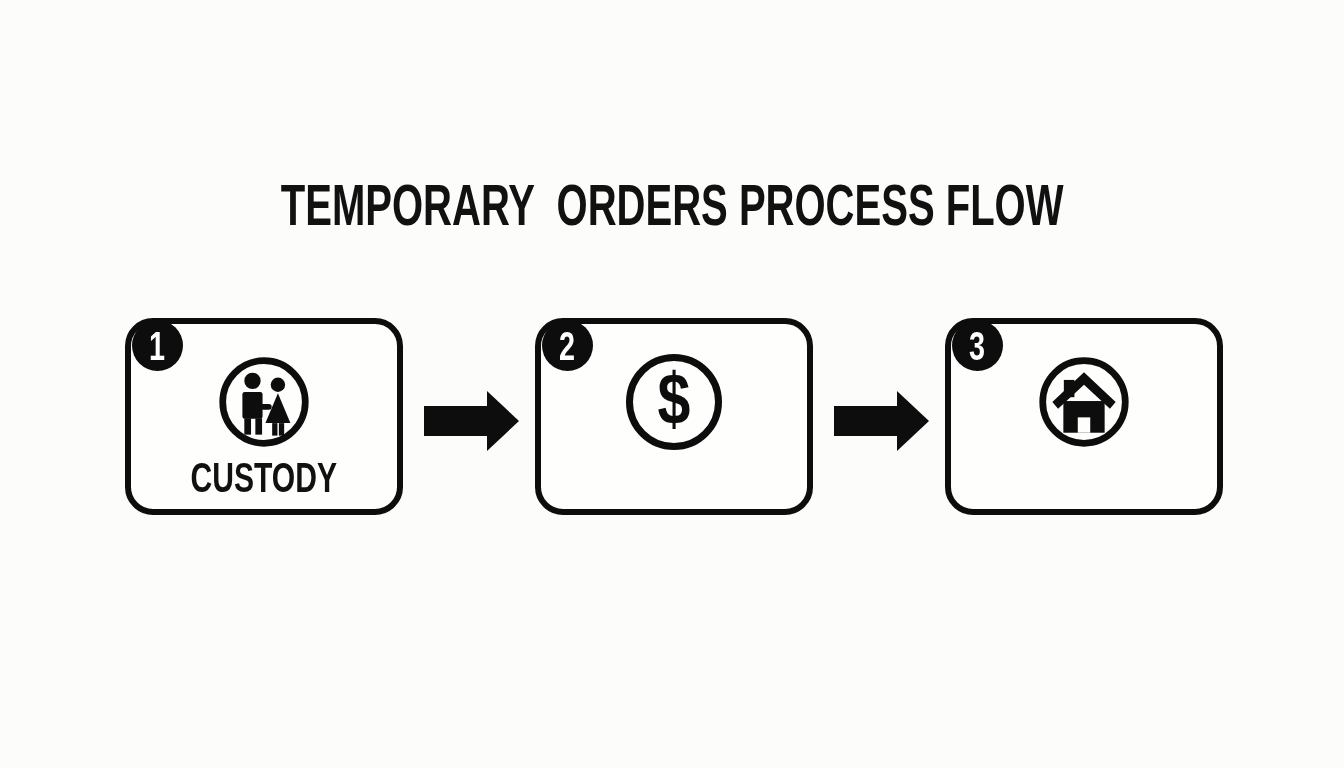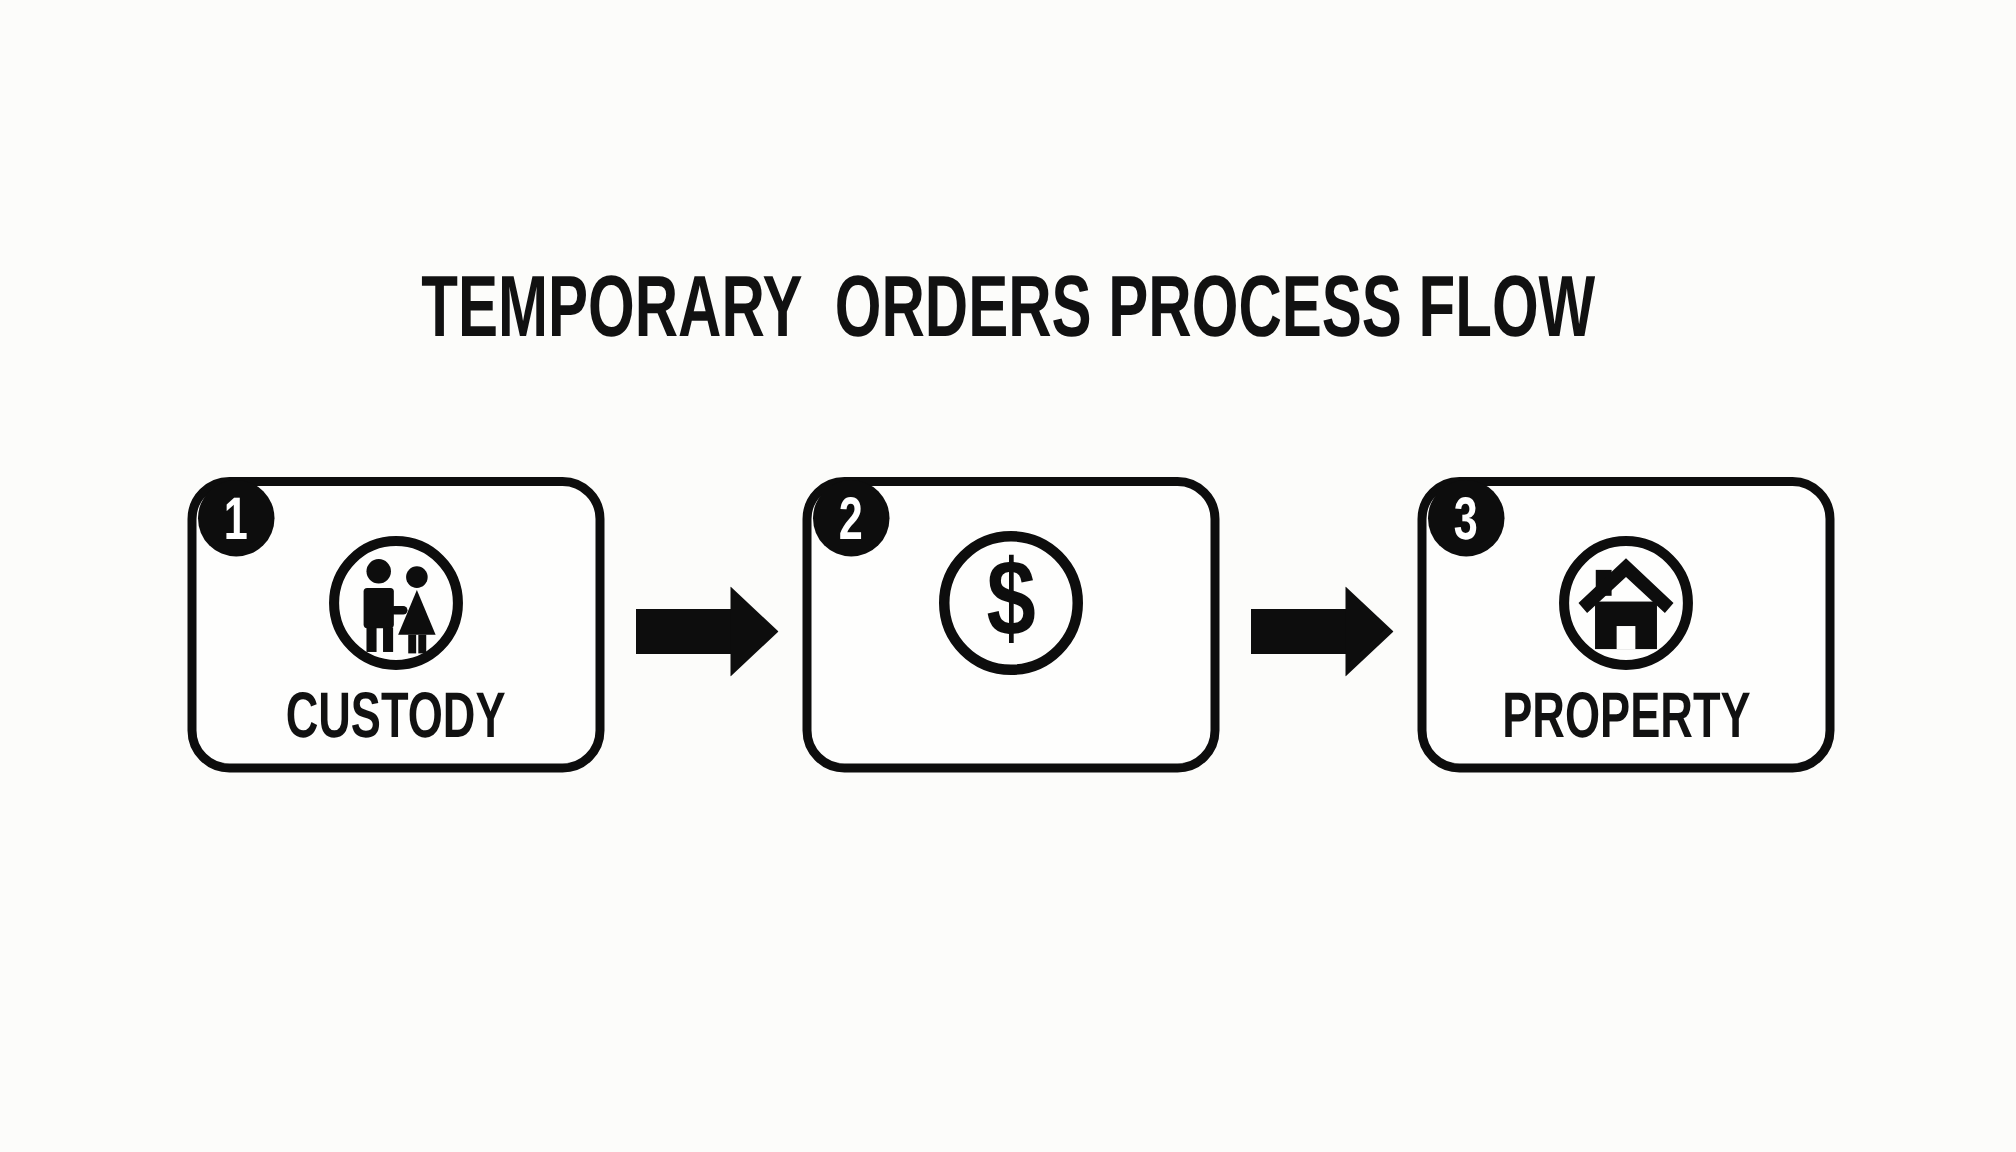--- a/index.html
+++ b/index.html
@@ -186,16 +186,15 @@
     </div>
     <div class="icon-wrap">
       <svg viewBox="0 0 100 100" aria-hidden="true">
         <circle cx="50" cy="50" r="43" fill="none" stroke="#0d0d0d" stroke-width="7"></circle>
         <rect x="29" y="27" width="11" height="18" fill="#0d0d0d"></rect>
         <polygon points="50,19 17,50 23,57 50,32 77,57 83,50" fill="#0d0d0d"></polygon>
         <rect x="28.5" y="49" width="43" height="33" fill="#0d0d0d"></rect>
         <rect x="43.5" y="66" width="13" height="16" fill="#fefefd"></rect>
       </svg>
     </div>
-    <div class="step-label"><span class="condensed">PROPERTY</span></div>
   </div>
 
 </div>
 
 </body></html>

